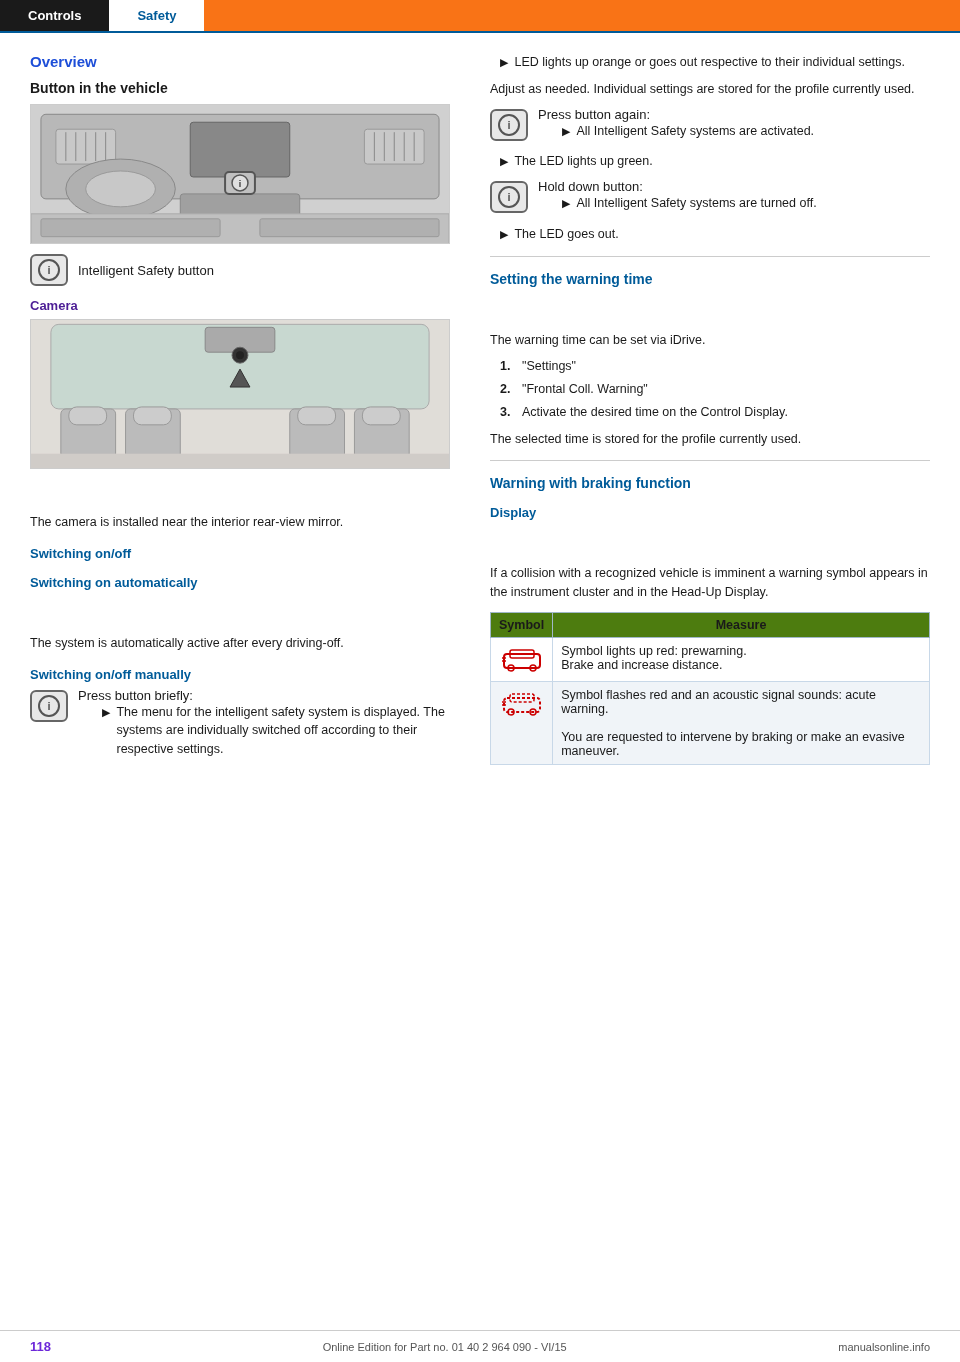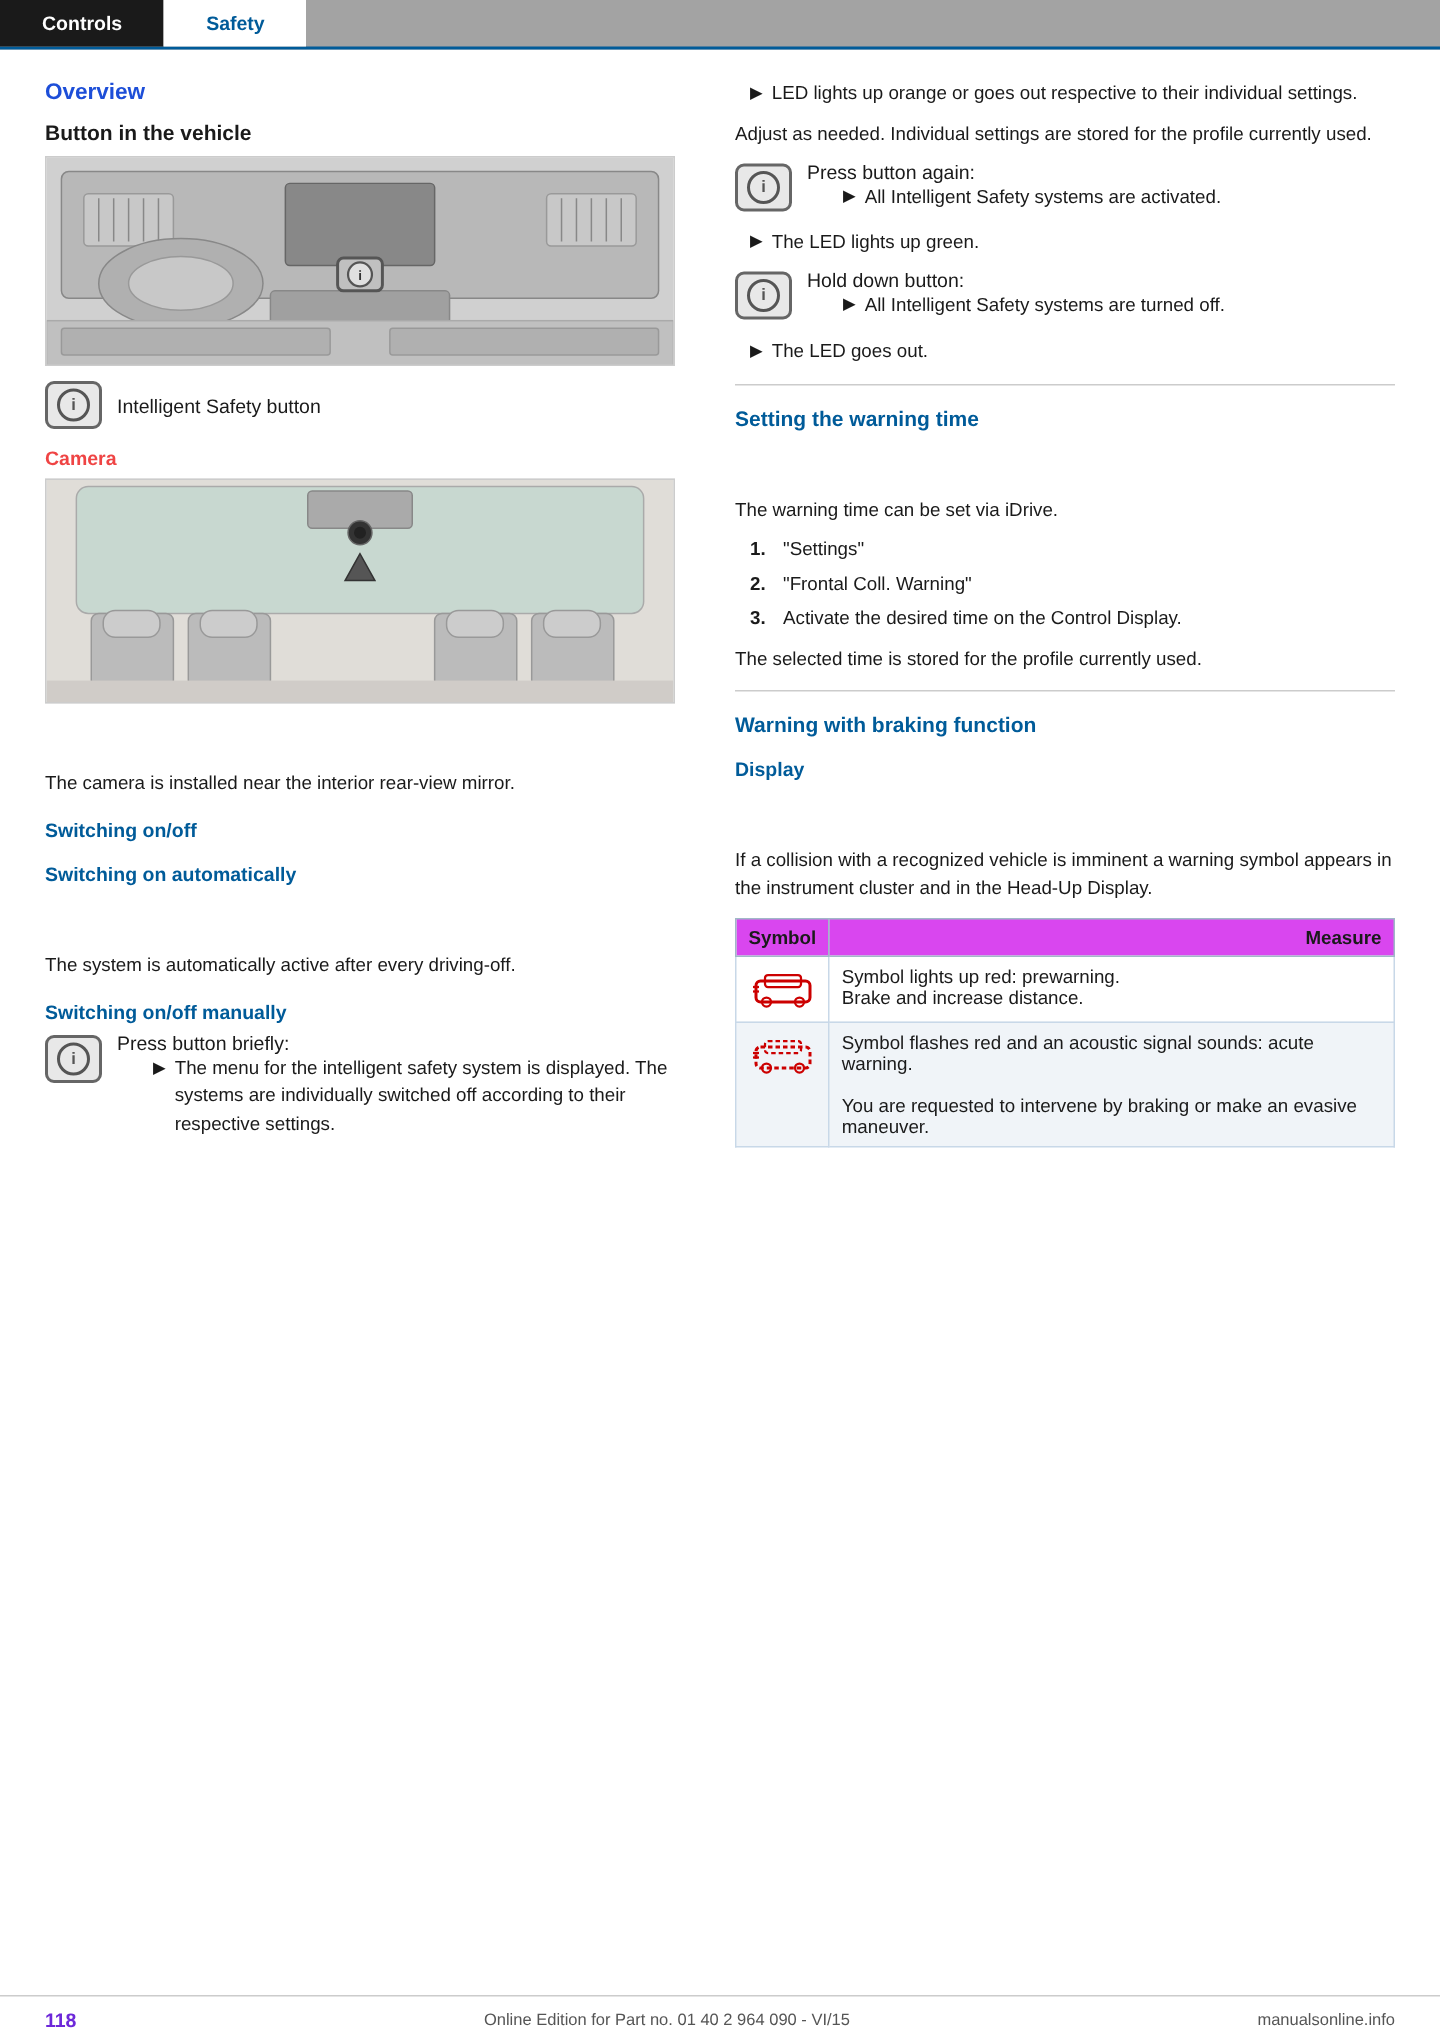--- a/index.html
+++ b/index.html
@@ -10,21 +10,21 @@
       color: #1a1a1a;
       width: 960px;
       min-height: 1362px;
       position: relative;
     }
 
     
     .header-tabs {
       display: flex;
       border-bottom: 2px solid #005b99;
-      background: #a3a3a3;
+      background: #f97316;
     }
     .header-tab {
       padding: 8px 28px;
       font-size: 13px;
       font-weight: bold;
       cursor: pointer;
     }
     .header-tab.active {
       background: #1a1a1a;
       color: #fff;
@@ -199,23 +199,23 @@
     }
 
     
     .data-table {
       width: 100%;
       border-collapse: collapse;
       margin-top: 10px;
       font-size: 12.5px;
     }
     .data-table th {
-      background: #d946ef;
+      background: #4d7c0f;
       padding: 5px 8px;
-      text-align: right;
+      text-align: center;
       font-weight: bold;
       border: 1px solid #a0b8c8;
     }
     .data-table td {
       padding: 6px 8px;
       vertical-align: top;
       border: 1px solid #c8d8e8;
     }
     .data-table .symbol-cell {
       width: 60px;
@@ -310,21 +310,21 @@
       </svg>
     </div>
 
     <div class="icon-button-row">
       <div class="icon-square">
         <div class="icon-circle">i</div>
       </div>
       <span>Intelligent Safety button</span>
     </div>
 
-    <div class="subsection-title" style="color:#ef4444; margin-top:8px;">Camera</div>
+    <div class="subsection-title" style="color:#4c1d95; margin-top:8px;">Camera</div>
 
     <div class="image-placeholder camera-image">
       <svg class="camera-interior-svg" viewBox="0 0 420 150" xmlns="http://www.w3.org/2000/svg">
 
         <rect x="0" y="0" width="420" height="150" fill="#e0ddd8"></rect>
 
         <rect x="20" y="5" width="380" height="85" rx="8" fill="#c8d8d0" stroke="#aaa" stroke-width="1"></rect>
 
         <rect x="30" y="90" width="55" height="50" rx="5" fill="#bbb" stroke="#999" stroke-width="1"></rect>
         <rect x="38" y="88" width="38" height="18" rx="8" fill="#ccc" stroke="#999" stroke-width="1"></rect>

